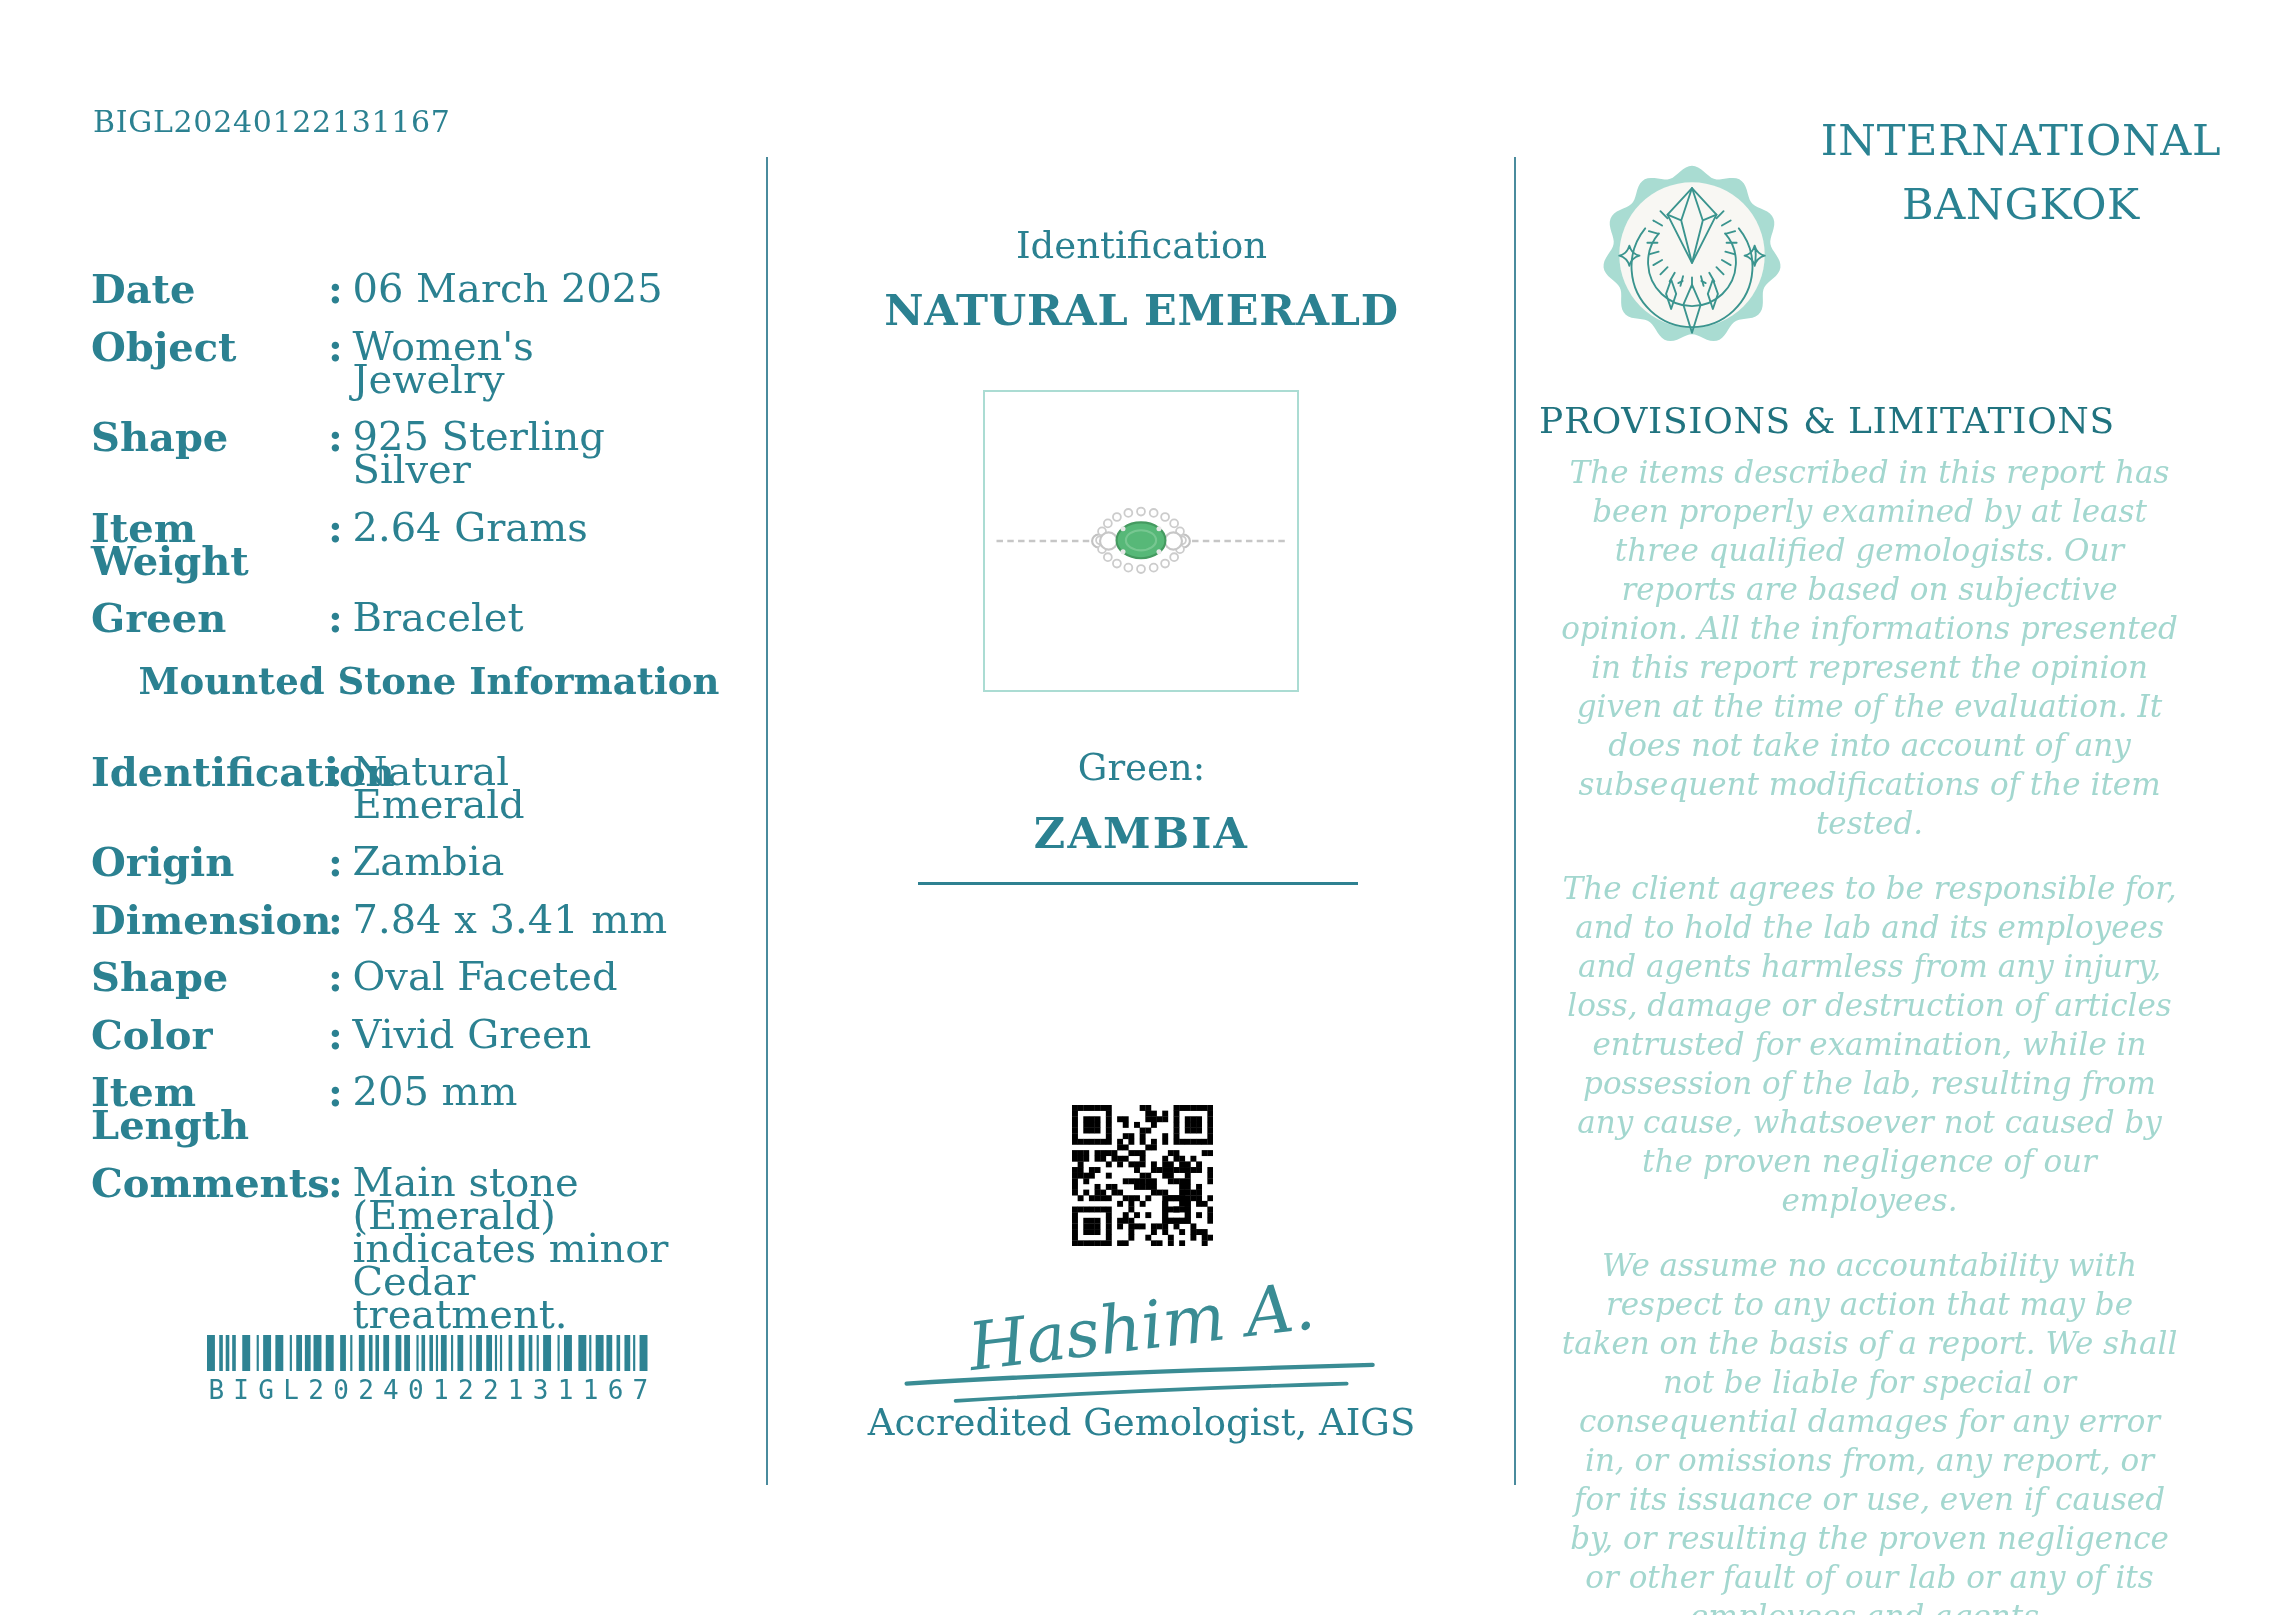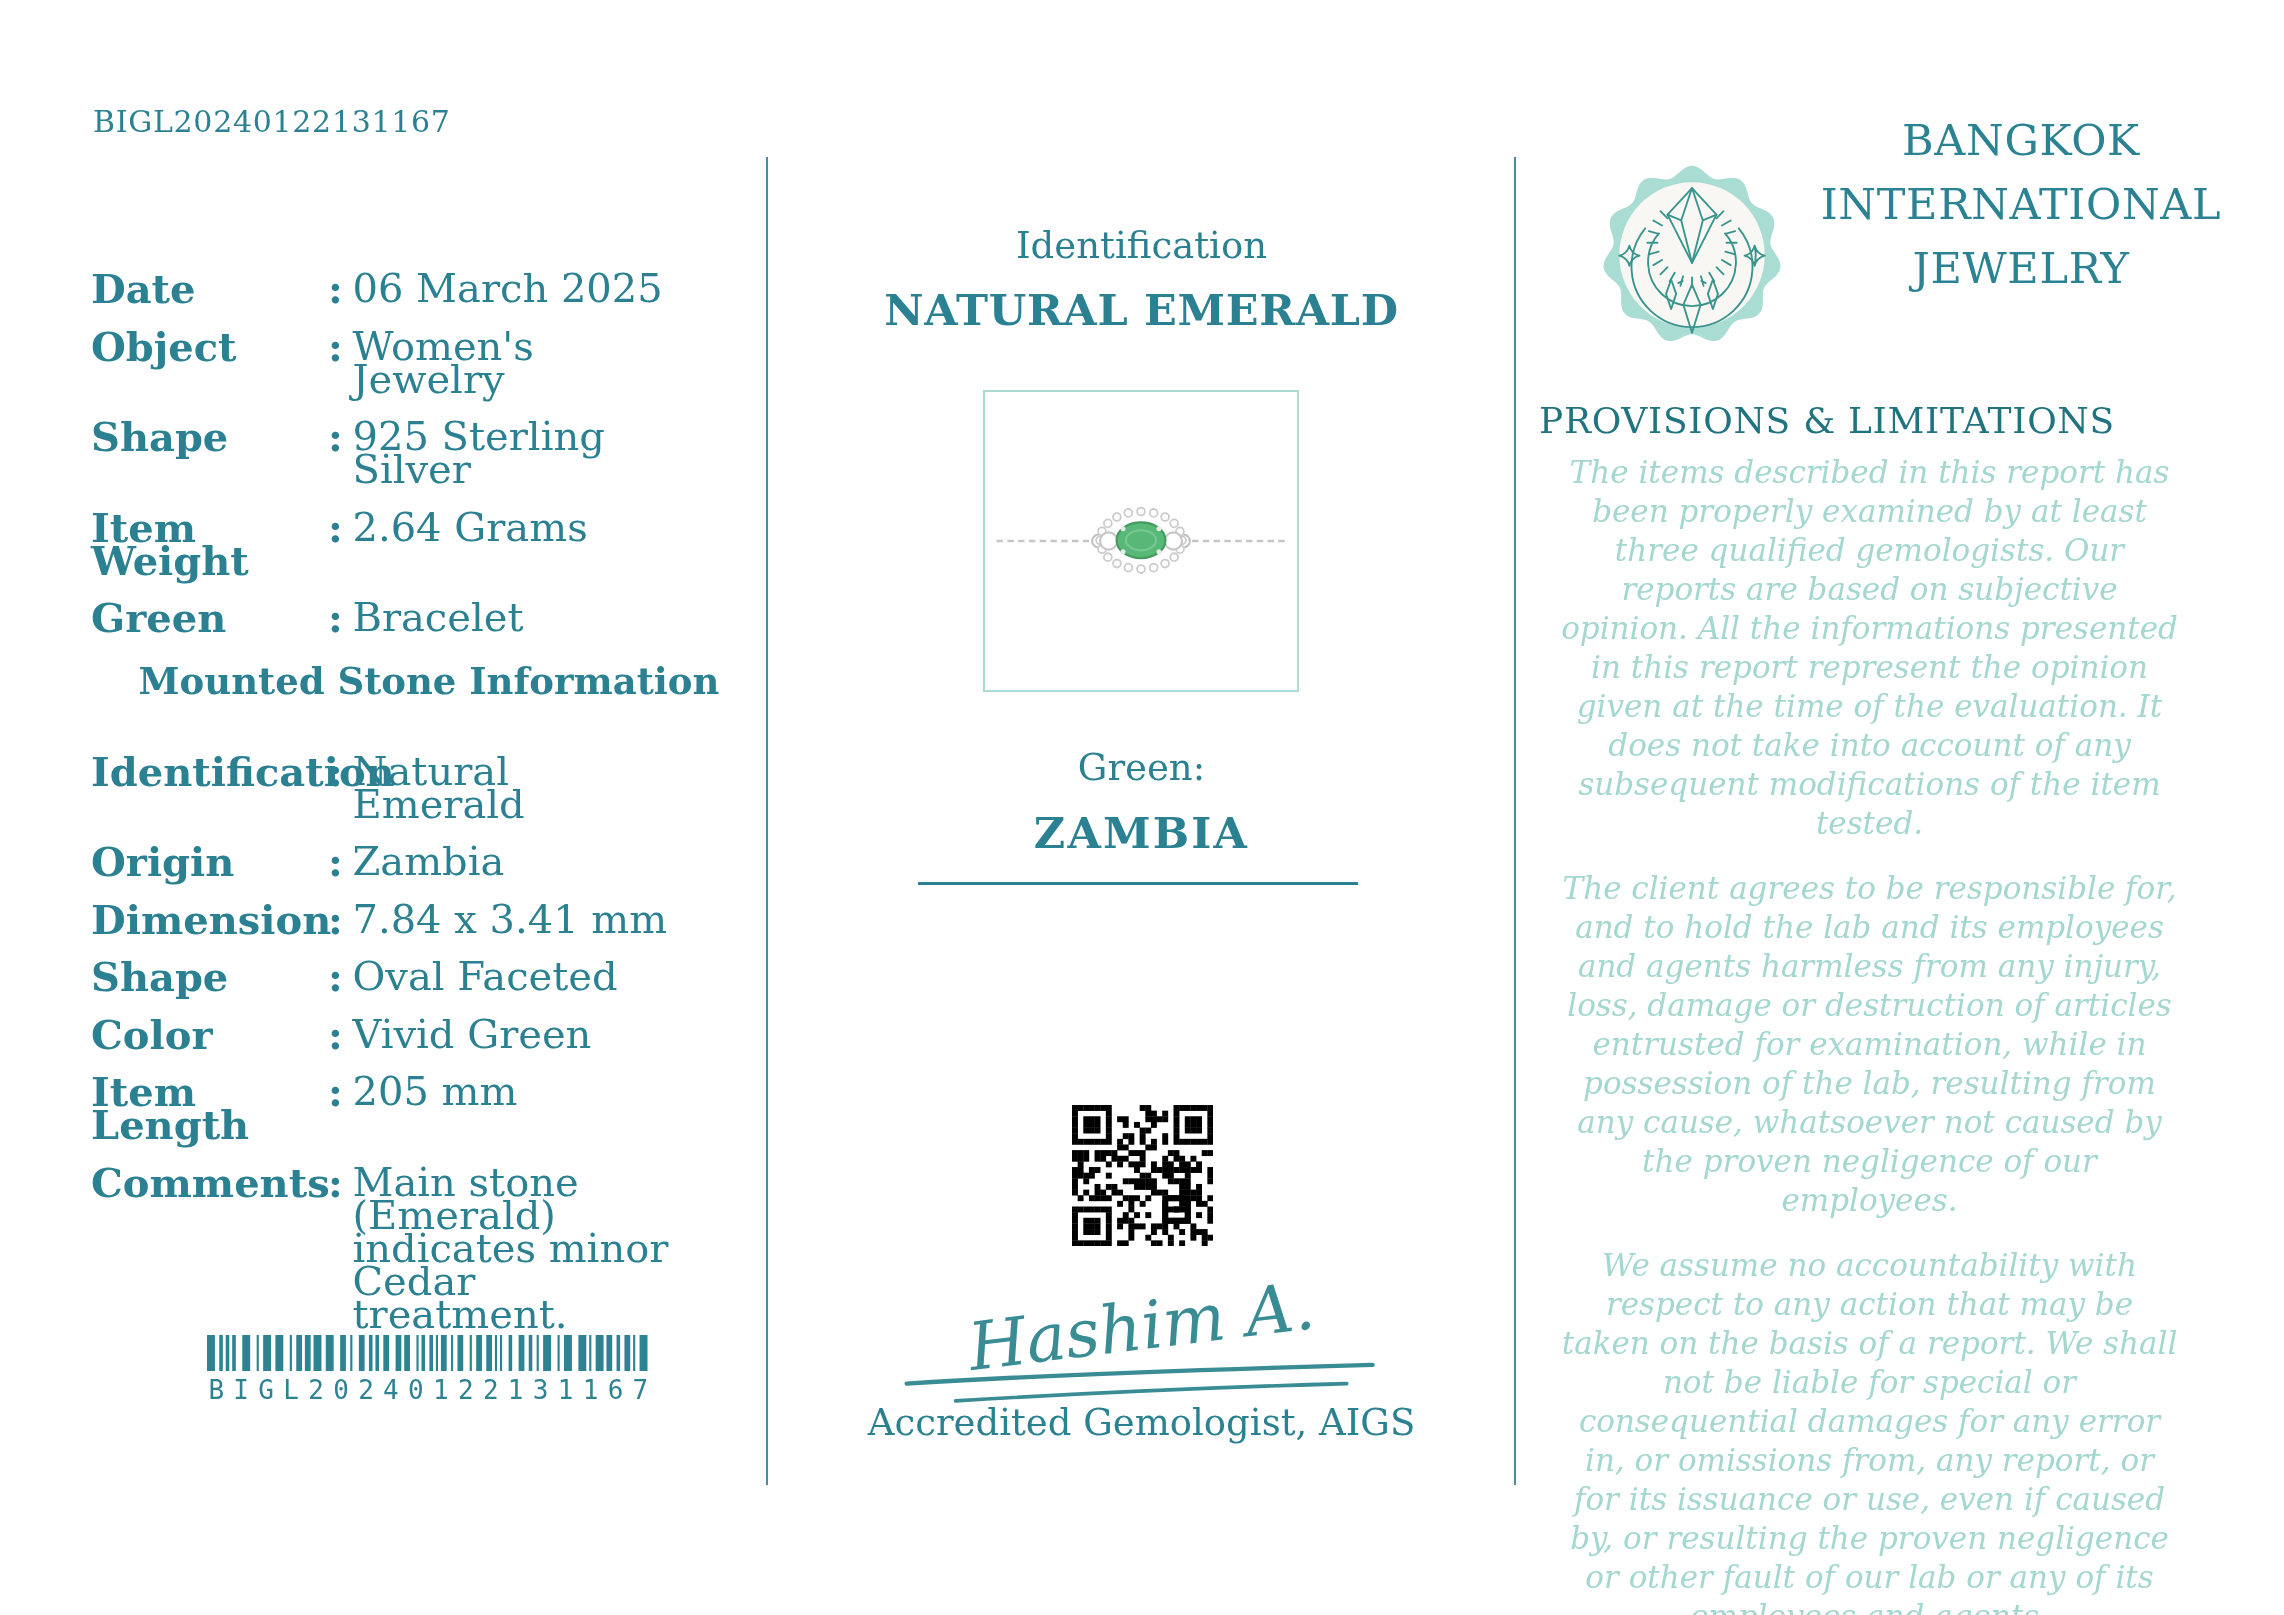--- a/index.html
+++ b/index.html
@@ -613,23 +613,22 @@
     <path d="M212,112 Q215,123 226,126 Q215,129 212,140 Q215,123 212,112 M212,140 Q209,129 198,126 Q209,123 212,112"></path>
 
     <path d="M125,166 L113,194 L125,233 L137,194 Z"></path>
     <path d="M96,159 L89,179 L96,200 L103,179 Z"></path>
     <path d="M154,159 L147,179 L154,200 L161,179 Z"></path>
     <path d="M106,164 L112,161 M138,161 L144,164"></path>
   </g>
 </svg>
 
 <div class="abs lab-name">
+  <div>INTERNATIONAL</div>
   <div>BANGKOK</div>
-  <div>INTERNATIONAL</div>
-  <div>JEWELRY</div>
 </div>
 
 <div class="abs prov-title">PROVISIONS &amp; LIMITATIONS</div>
 
 <div class="abs prov-paras">
   <p>The items described in this report has been properly examined by at least three qualified gemologists. Our reports are based on subjective opinion. All the informations presented in this report represent the opinion given at the time of the evaluation. It does not take into account of any subsequent modifications of the item tested.</p>
   <p>The client agrees to be responsible for, and to hold the lab and its employees and agents harmless from any injury, loss, damage or destruction of articles entrusted for examination, while in possession of the lab, resulting from any cause, whatsoever not caused by the proven negligence of our employees.</p>
   <p>We assume no accountability with respect to any action that may be taken on the basis of a report. We shall not be liable for special or consequential damages for any error in, or omissions from, any report, or for its issuance or use, even if caused by, or resulting the proven negligence or other fault of our lab or any of its employees and agents.</p>
 
 </div>

